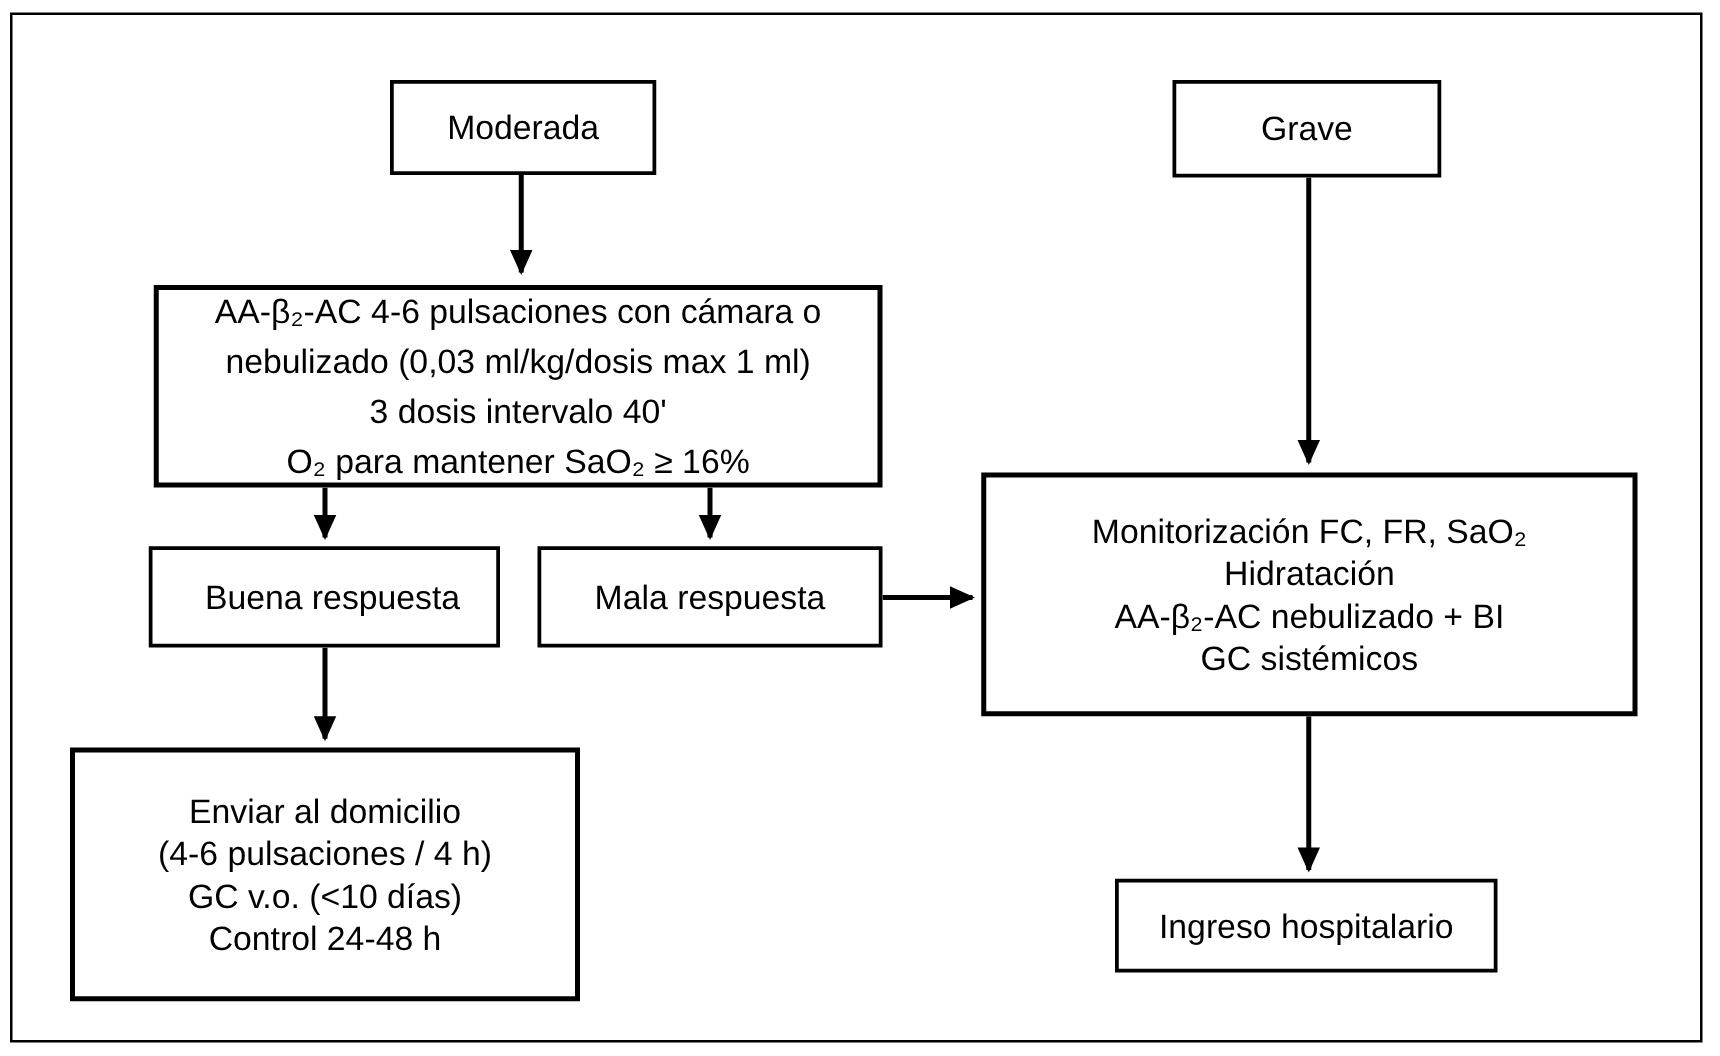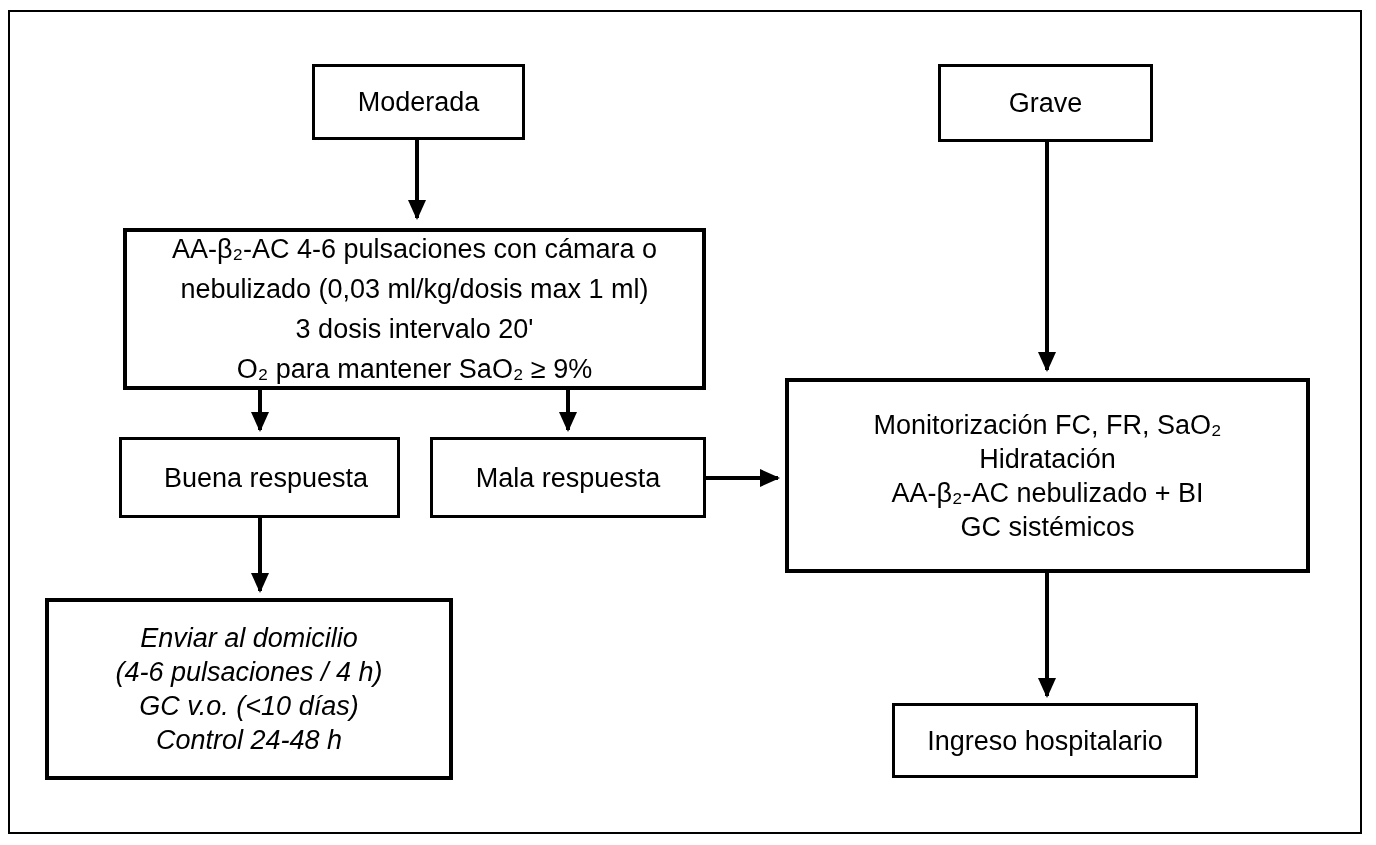--- a/index.html
+++ b/index.html
@@ -46,21 +46,21 @@
     font-size: 27px;
     line-height: 34px;
     white-space: nowrap;
   }
   .node-moderada       { left: 312px; top: 64px;  width: 213px; height: 76px;  }
   .node-grave          { left: 938px; top: 64px;  width: 215px; height: 78px;  }
   .node-treatment      { left: 123px; top: 228px; width: 583px; height: 162px; border-width: 4px; justify-content: space-between; }
   .node-buena          { left: 119px; top: 437px; width: 281px; height: 81px; padding-left: 13px;  }
   .node-mala           { left: 430px; top: 437px; width: 276px; height: 81px;  }
   .node-monitorizacion { left: 785px; top: 378px; width: 525px; height: 195px; border-width: 4px; }
-  .node-domicilio      { left: 45px;  top: 598px; width: 408px; height: 182px; border-width: 4px; font-style: italic; }
+  .node-domicilio      { left: 56px;  top: 598px; width: 408px; height: 203px; border-width: 4px; }
   .node-ingreso        { left: 892px; top: 703px; width: 306px; height: 75px;  }
   .node-line { display: block; }
 </style>
 </head>
 <body>
 
 <div class="canvas">
 
   <div class="outer-frame"></div>
 
@@ -83,22 +83,22 @@
     <span class="node-line">Moderada</span>
   </div>
 
   <div class="node node-grave">
     <span class="node-line">Grave</span>
   </div>
 
   <div class="node node-treatment">
     <span class="node-line">AA-β₂-AC 4-6 pulsaciones con cámara o</span>
     <span class="node-line">nebulizado (0,03 ml/kg/dosis max 1 ml)</span>
-    <span class="node-line">3 dosis intervalo 20'</span>
-    <span class="node-line">O₂ para mantener SaO₂ ≥ 9%</span>
+    <span class="node-line">3 dosis intervalo 40'</span>
+    <span class="node-line">O₂ para mantener SaO₂ ≥ 16%</span>
   </div>
 
   <div class="node node-buena">
     <span class="node-line">Buena respuesta</span>
   </div>
 
   <div class="node node-mala">
     <span class="node-line">Mala respuesta</span>
   </div>
 

